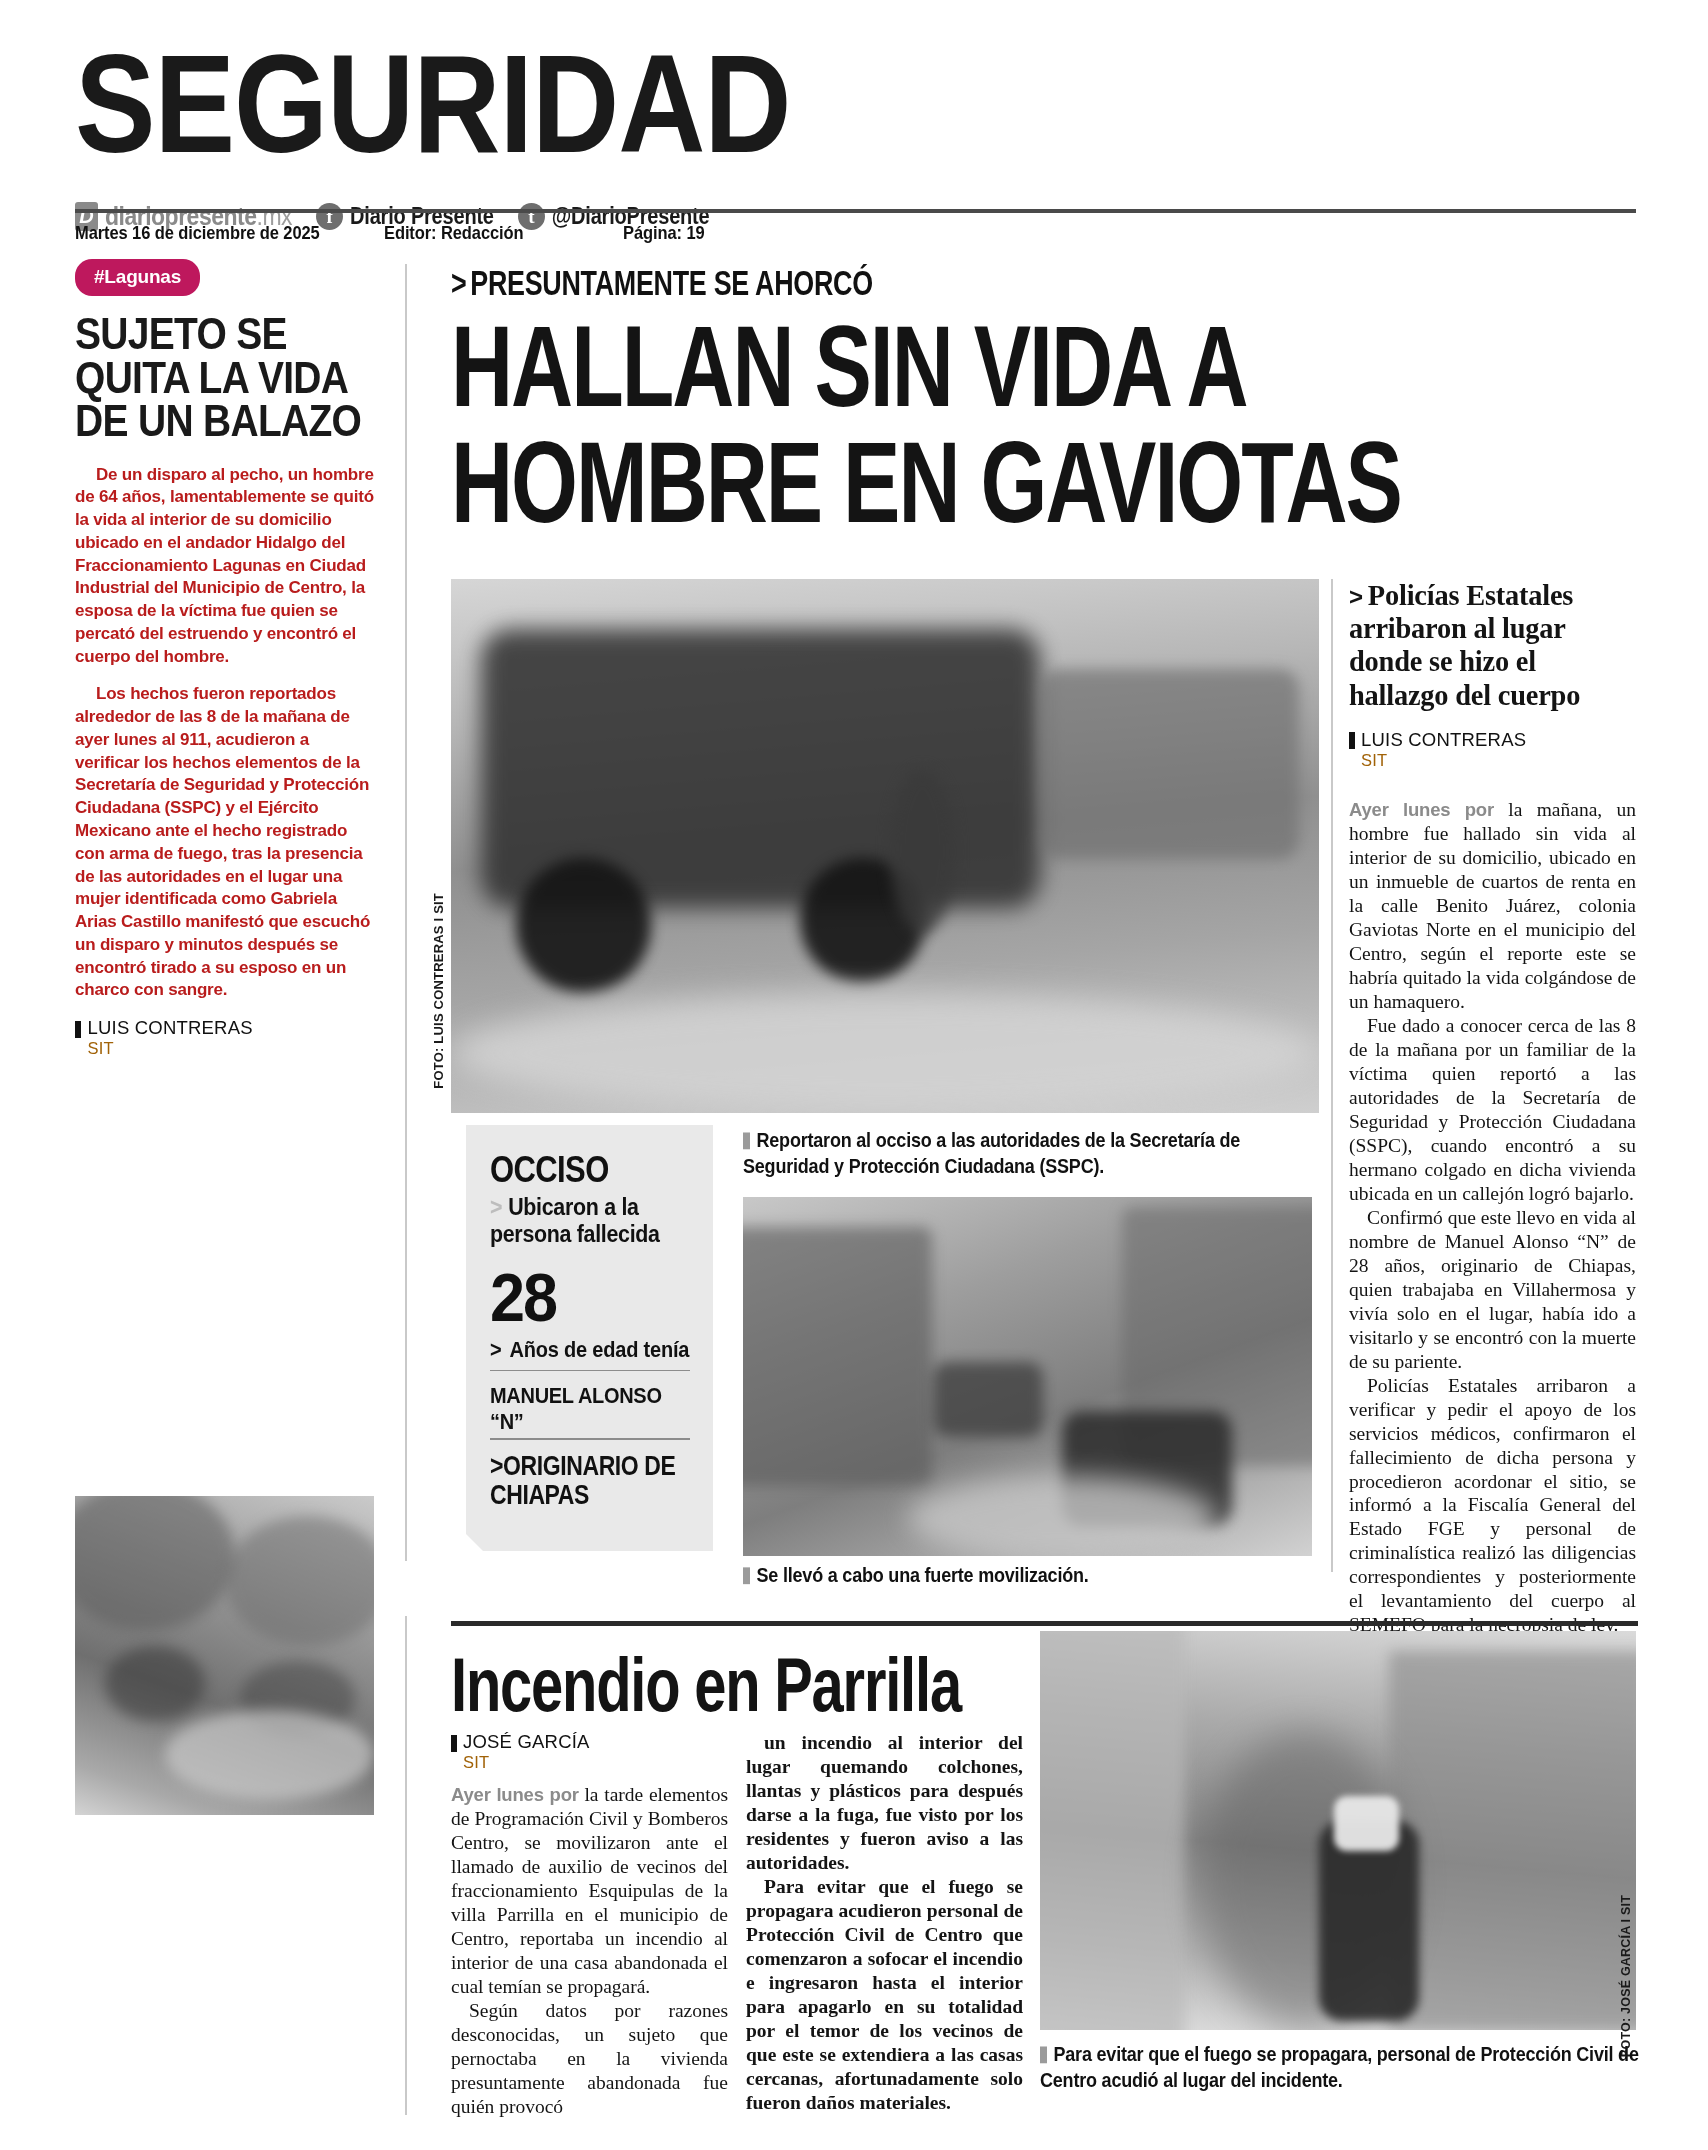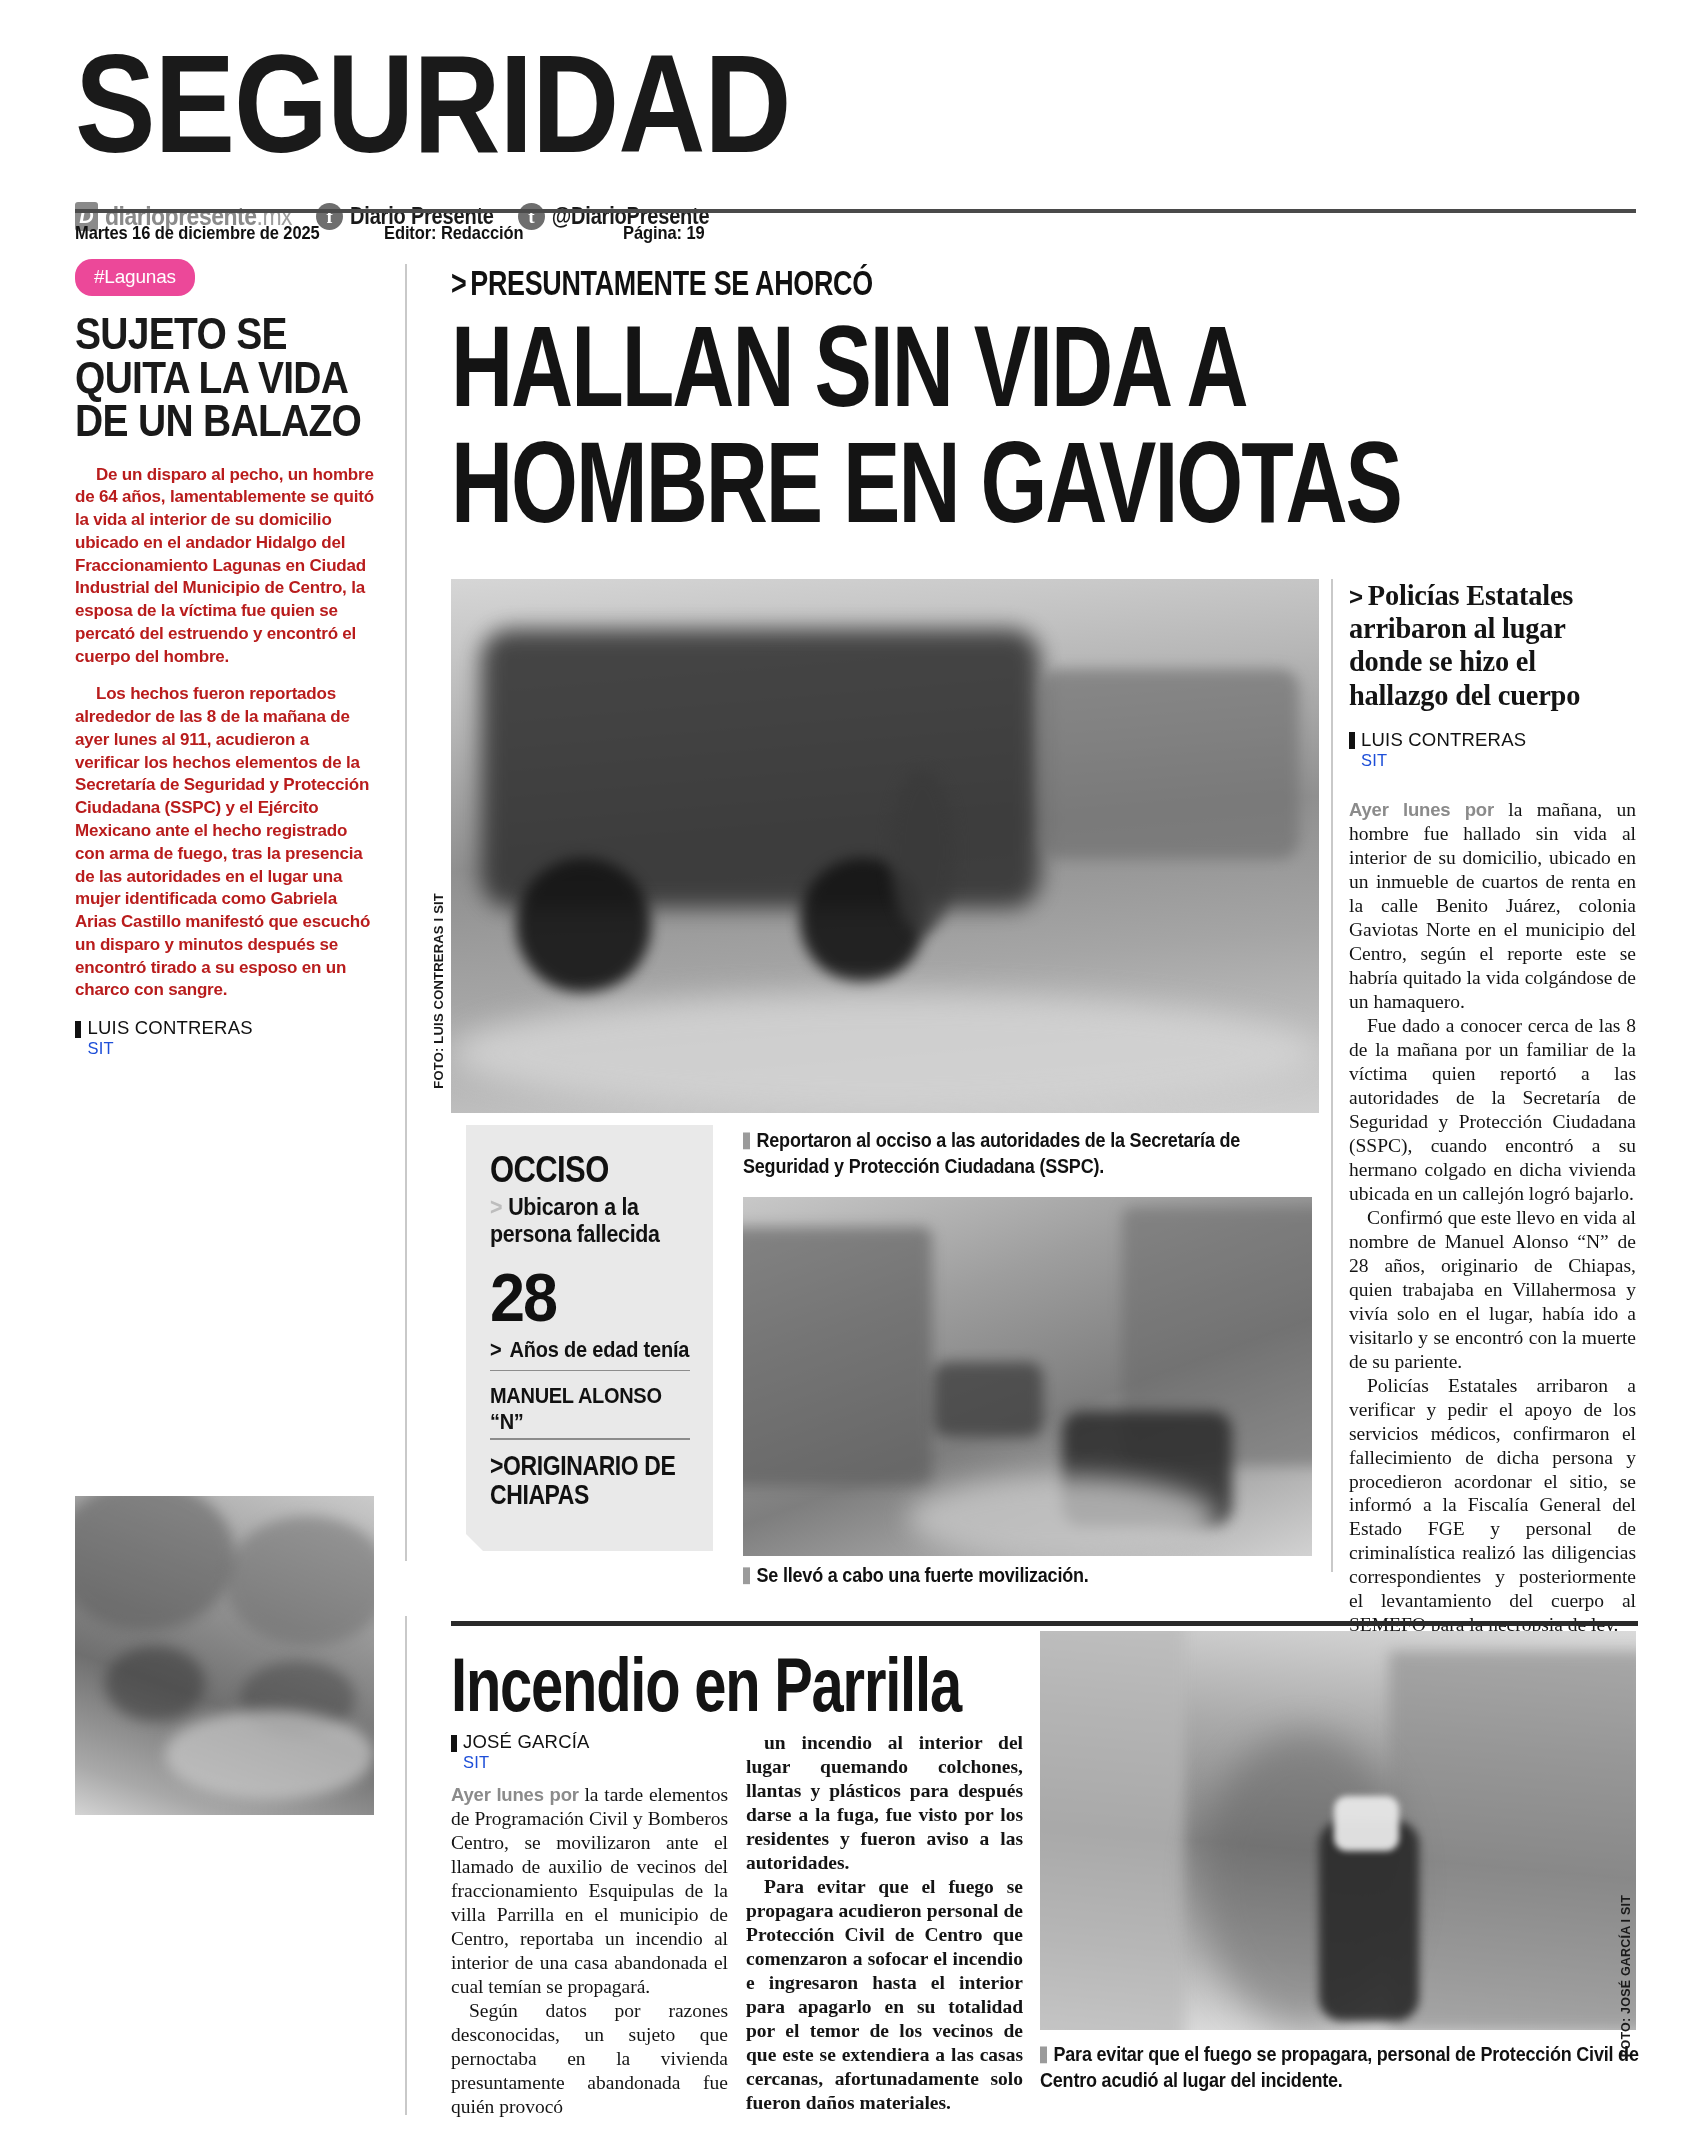--- a/index.html
+++ b/index.html
@@ -45,40 +45,40 @@
   .dateline span { font-size:16.5px; font-weight:700; color:#111; transform:scaleY(1.16); transform-origin:left center; letter-spacing:-0.1px;}
   .dl-date { width:309px; }
   .dl-editor { width:239px; }
 
   
   .vline { position:absolute; background:#c9c9c9; width:1.5px; }
 
   
   .leftcol { position:absolute; left:75px; top:259px; width:299px; }
   .tag-pill {
-    display:inline-block; background:#ec4899; color:#fff;
-    font-size:19px; font-weight:400; padding:6.5px 19px 8px 19px;
+    display:inline-block; background:#be185d; color:#fff;
+    font-size:19px; font-weight:700; padding:6.5px 19px 8px 19px;
     border-radius:17px; letter-spacing:-0.2px;
   }
   .left-head {
     margin-top:16px;
     font-size:39px; font-weight:700; line-height:1.0;
     letter-spacing:-0.7px; color:#1a1a1a;
     transform: scaleY(1.12); transform-origin: left top;
   }
   .left-body { margin-top:35px; }
   .left-body p {
     font-size:17px; line-height:1.34; font-weight:700;
     color:#b91c1c; text-indent:21px; margin-bottom:15px;
     letter-spacing:-0.2px;
   }
   .byline { margin-top:8px; display:flex; align-items:flex-start; gap:7px;}
   .byline-bar { width:5.5px; height:17px; background:#111; margin-top:3.5px; flex:none;}
   .byline-name { font-size:18.5px; font-weight:400; letter-spacing:0.2px; color:#111; }
-  .byline-sub { font-size:16.5px; color:#1d4ed8; letter-spacing:0.2px; margin-left:12.5px; }
+  .byline-sub { font-size:16.5px; color:#a16207; letter-spacing:0.2px; margin-left:12.5px; }
 
   
   .left-photo {
     position:absolute; left:75px; top:1496px; width:299px; height:319px;
     background:#8e8e8e; overflow:hidden;
   }
   .hechos {
     position:absolute; left:75px; top:1816px; width:299px; height:269px;
     background:#e9e9e9;
     clip-path: polygon(0 0, 100% 0, 100% 100%, 17px 100%, 0 calc(100% - 17px));

